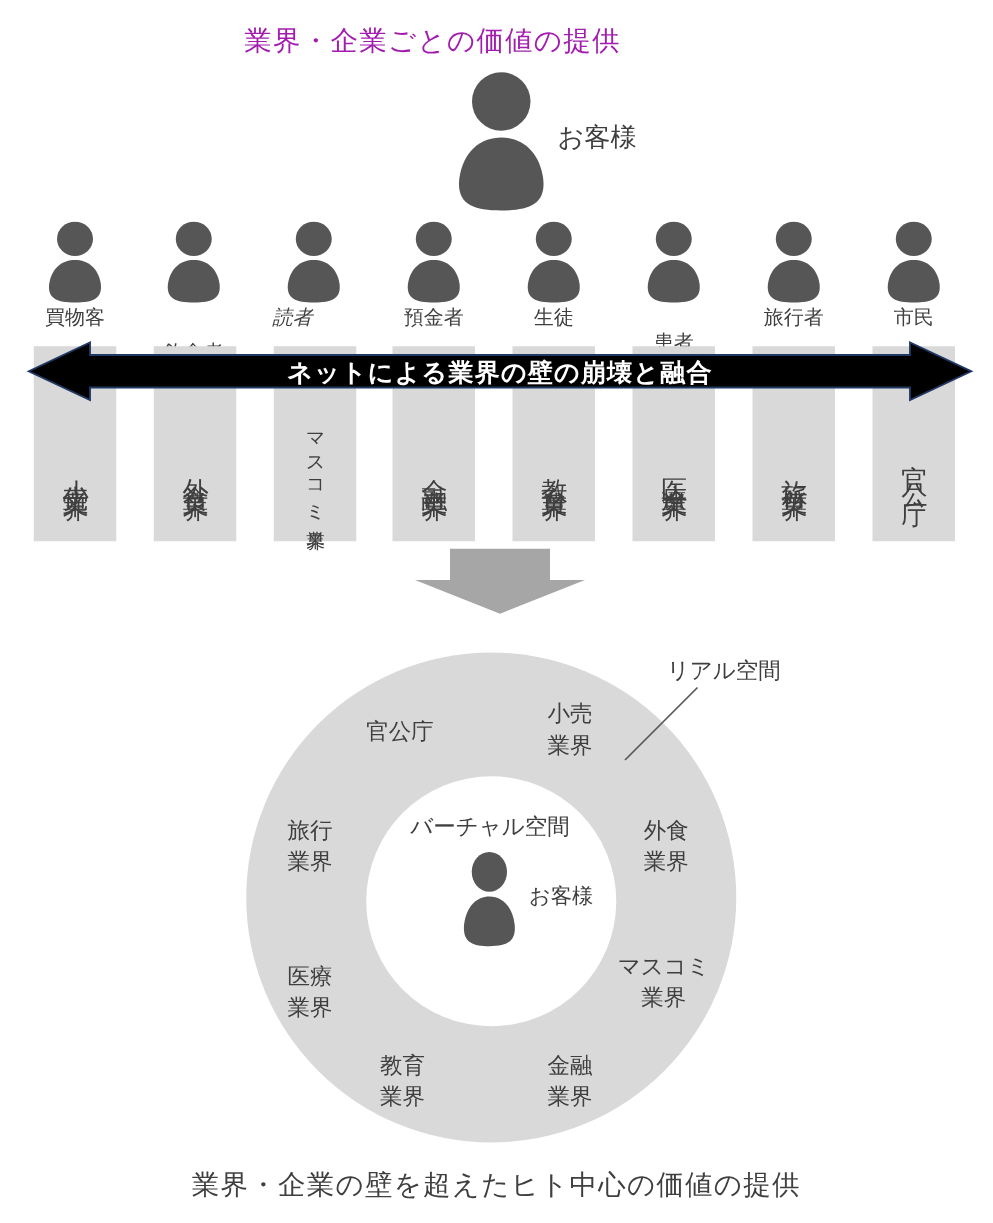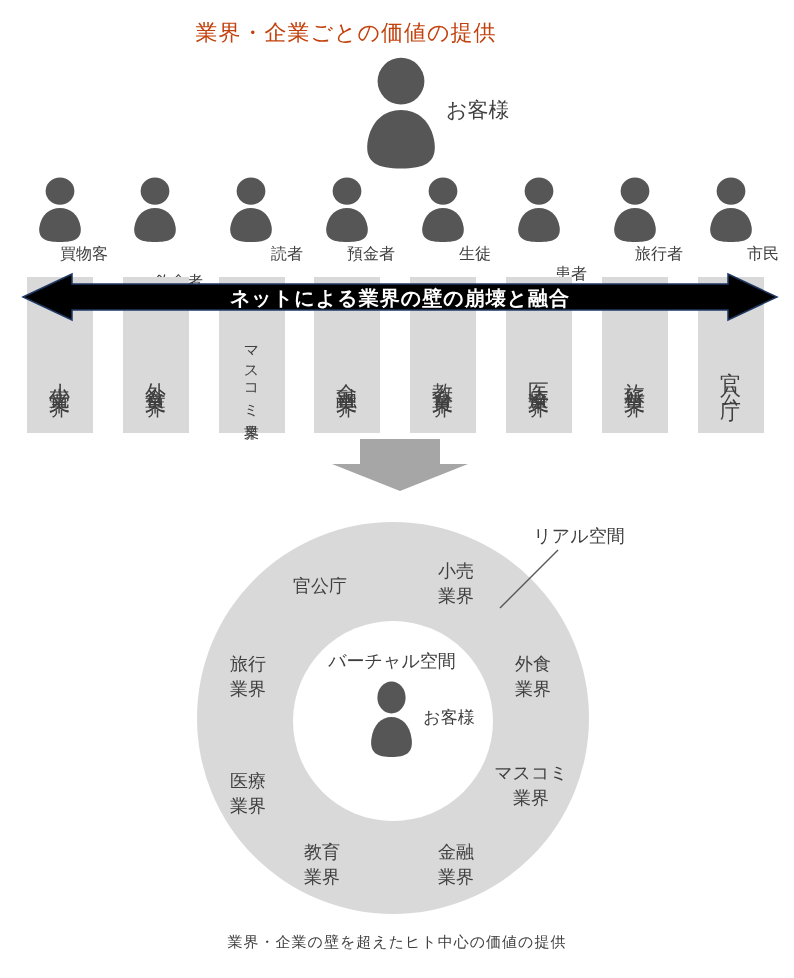--- a/index.html
+++ b/index.html
@@ -2,30 +2,30 @@
 <html><head>
 <meta charset="utf-8">
 <style>
   html,body{margin:0;padding:0;background:#fff;}
   .canvas{
     position:relative;width:794px;height:978px;background:#ffffff;
     font-family:"Liberation Sans","DejaVu Sans",sans-serif;color:#3f3f3f;
     overflow:hidden;
   }
   .abs{position:absolute;}
-  .page-title{left:0;top:18px;width:692px;text-align:center;font-size:22px;letter-spacing:1px;color:#c2410c;}
-  .page-caption{left:0;top:933px;width:794px;text-align:center;font-size:15px;letter-spacing:1px;color:#3f3f3f;}
+  .page-title{left:0;top:18px;width:692px;text-align:center;font-size:22px;letter-spacing:1px;color:#a21caf;}
+  .page-caption{left:0;top:933px;width:794px;text-align:center;font-size:22px;letter-spacing:1px;color:#3f3f3f;}
 
   
   .person{display:block;}
   .person path,.person circle{fill:#565656;}
 
   .big-customer-label{left:446px;top:96px;font-size:21px;}
 
-  .persona-label{top:244px;width:96px;text-align:right;font-size:16px;color:#3f3f3f;}
+  .persona-label{top:244px;width:96px;text-align:center;font-size:16px;color:#3f3f3f;}
 
   
   .col{
     top:277px;width:66px;height:156px;background:#d9d9d9;z-index:1;
     display:flex;align-items:center;justify-content:center;
     box-sizing:border-box;padding-top:42px;
   }
   .col-text{
     writing-mode:vertical-rl;text-orientation:upright;
     font-size:21px;letter-spacing:5px;color:#3f3f3f;line-height:1;
@@ -103,21 +103,21 @@
       <circle cx="50" cy="31" r="30"></circle>
       <path d="M50 68 C 29 68 11 82 7 110 C 4 136 20 143 50 143 C 80 143 96 136 93 110 C 89 82 71 68 50 68 Z"></path>
     </svg>
   <svg class="abs person" style="left:707px;top:177px;width:48px;height:66px;" viewBox="0 0 100 145" preserveAspectRatio="none">
       <circle cx="50" cy="31" r="30"></circle>
       <path d="M50 68 C 29 68 11 82 7 110 C 4 136 20 143 50 143 C 80 143 96 136 93 110 C 89 82 71 68 50 68 Z"></path>
     </svg>
 
   <div class="abs persona-label" style="left:12px;">買物客</div>
   <div class="abs persona-label" style="left:107px;margin-top:28px;">飲食者</div>
-  <div class="abs persona-label" style="left:207px;">読者</div>
+  <div class="abs persona-label" style="left:186px;font-style:italic;">読者</div>
   <div class="abs persona-label" style="left:299px;">預金者</div>
   <div class="abs persona-label" style="left:395px;">生徒</div>
   <div class="abs persona-label" style="left:491px;margin-top:20px;">患者</div>
   <div class="abs persona-label" style="left:587px;">旅行者</div>
   <div class="abs persona-label" style="left:683px;">市民</div>
 
   <div class="abs col" style="left:27px;">
       <div class="col-text">小売業界</div>
     </div>
   <div class="abs col" style="left:123px;">

